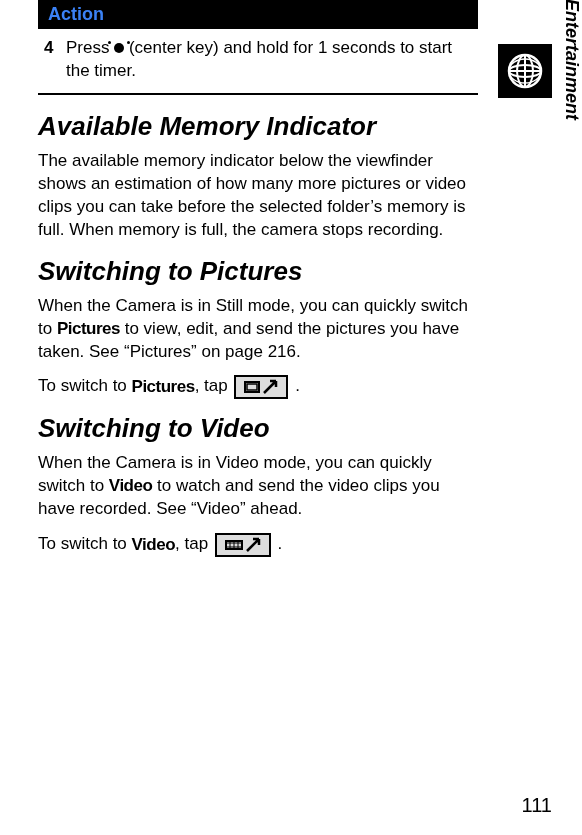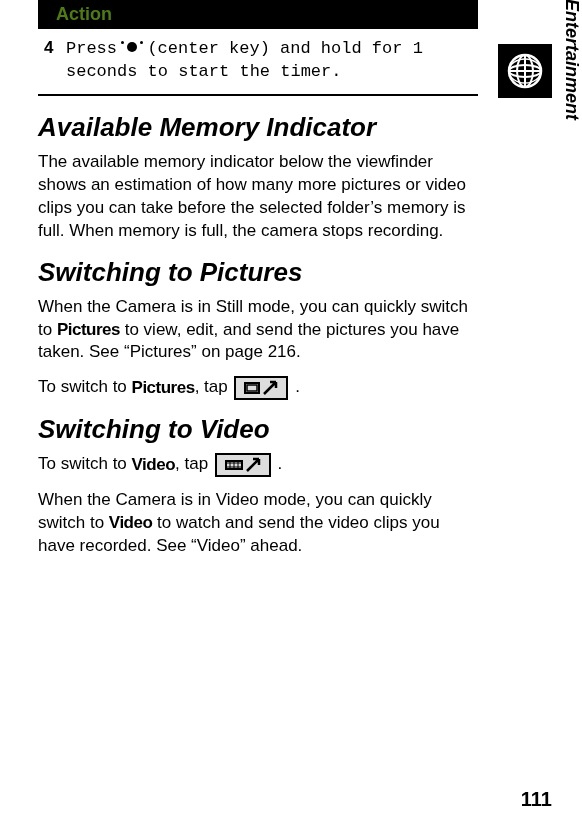--- a/index.html
+++ b/index.html
@@ -1,34 +1,34 @@
 <!DOCTYPE html>
 <html><head>
 <meta charset="utf-8">
 <style>
   * { box-sizing: border-box; margin: 0; padding: 0; }
   html, body { width: 582px; height: 835px; background: #fff; font-family: Arial, Helvetica, sans-serif; color: #000; }
   .page { position: relative; width: 582px; height: 835px; }
   .content { position: absolute; left: 38px; top: 0; width: 440px; }
-  .action-bar { background: #000; color: #4d7c0f; font-weight: bold; font-size: 18px; padding: 4px 18px; width: 440px; margin-bottom: 8px; }
+  .action-bar { background: #000; color: #3b82f6; font-weight: bold; font-size: 18px; padding: 4px 10px; width: 440px; margin-bottom: 8px; }
   .step { display: flex; font-size: 17px; line-height: 1.35; margin: 6px 0 10px 0; }
   .step-num { font-weight: bold; width: 28px; flex-shrink: 0; padding-left: 6px; }
-  .step-text { flex: 1; font-family: Liberation Mono, monospace; }
+  .step-text { flex: 1; }
   .step-sub { margin-left: 34px; font-size: 17px; line-height: 1.35; margin-bottom: 12px; }
   hr.rule { border: none; border-top: 2px solid #000; margin: 8px 0 16px 0; }
   h2.subhead { font-style: italic; font-weight: bold; font-size: 26px; margin: 14px 0 8px 0; }
   p.body { font-size: 17px; line-height: 1.35; margin: 0 0 12px 0; }
   .inline-bold { font-weight: 900; font-family: Arial, Helvetica, sans-serif; letter-spacing: -0.5px; margin-top: 39px; }
   .tap-btn { display: inline-block; border: 2px solid #000; background: #ddd; padding: 2px 8px; vertical-align: middle; margin: 0 2px; line-height: 1; }
   .tap-btn svg { display: block; }
   .watermark { position: absolute; left: 150px; top: 330px; font-size: 90px; font-weight: bold; color: #ccc; transform: rotate(-90deg); transform-origin: center; opacity: 0.9; pointer-events: none; z-index: -1; }
   .side-label { position: absolute; right: 0; top: 120px; transform: rotate(90deg); transform-origin: top right; font-family: Arial, Helvetica, sans-serif; font-style: italic; font-weight: bold; font-size: 18px; white-space: nowrap; }
   .globe-box { position: absolute; right: 30px; top: 44px; width: 54px; height: 54px; background: #000; display: flex; align-items: center; justify-content: center; }
   .globe-box svg { display: block; }
-  .page-num { position: absolute; right: 30px; bottom: 24px; font-weight: bold; font-size: 20px; }
+  .page-num { position: absolute; right: 30px; bottom: 18px; font-weight: normal; font-size: 20px; }
   .center-dots { display:inline-block; position: relative; vertical-align: middle; }
   .center-dots .core { width: 10px; height: 10px; background:#000; border-radius:50%; display:inline-block; }
   .center-dots::before, .center-dots::after { content:""; position:absolute; width:3px; height:3px; background:#000; border-radius:50%; top:3.5px; }
   .center-dots::before { left:-6px; }
   .center-dots::after { right:-6px; }
 </style>
 </head>
 <body>
 
 <div class="page">
@@ -67,36 +67,36 @@
           <rect x="1" y="3" width="14" height="10" fill="none" stroke="#000" stroke-width="2"></rect>
           <rect x="3" y="5" width="10" height="6" fill="none" stroke="#000" stroke-width="1.5"></rect>
           <path d="M20 14 L32 2 M32 2 L26 2 M32 2 L32 8" fill="none" stroke="#000" stroke-width="2.5"></path>
         </svg>
       </span>
       <span>.</span>
     </p>
 
     <h2 class="subhead">Switching to Video</h2>
     <p class="body">
+      <span>When the Camera is in Video mode, you can quickly switch to </span><span class="inline-bold">Video</span><span> to watch and send the video clips you have recorded. See “Video” ahead.</span>
+    </p>
+    <p class="body">
       <span>To switch to </span><span class="inline-bold">Video</span><span>, tap </span>
       <span class="tap-btn">
         <svg width="36" height="16" viewBox="0 0 36 16">
           <rect x="1" y="4" width="16" height="8" fill="none" stroke="#000" stroke-width="2"></rect>
           <line x1="1" y1="6" x2="17" y2="6" stroke="#000" stroke-width="1"></line>
           <line x1="1" y1="10" x2="17" y2="10" stroke="#000" stroke-width="1"></line>
           <line x1="5" y1="4" x2="5" y2="12" stroke="#000" stroke-width="1"></line>
           <line x1="9" y1="4" x2="9" y2="12" stroke="#000" stroke-width="1"></line>
           <line x1="13" y1="4" x2="13" y2="12" stroke="#000" stroke-width="1"></line>
           <path d="M22 14 L34 2 M34 2 L28 2 M34 2 L34 8" fill="none" stroke="#000" stroke-width="2.5"></path>
         </svg>
       </span>
       <span>.</span>
-    </p>
-    <p class="body">
-      <span>When the Camera is in Video mode, you can quickly switch to </span><span class="inline-bold">Video</span><span> to watch and send the video clips you have recorded. See “Video” ahead.</span>
     </p>
 
   </div>
 
   <div class="globe-box">
     <svg width="40" height="40" viewBox="0 0 40 40">
       <circle cx="20" cy="20" r="16" fill="none" stroke="#fff" stroke-width="2.5"></circle>
       <ellipse cx="20" cy="20" rx="8" ry="16" fill="none" stroke="#fff" stroke-width="2"></ellipse>
       <ellipse cx="20" cy="20" rx="16" ry="6" fill="none" stroke="#fff" stroke-width="2"></ellipse>
       <line x1="4" y1="20" x2="36" y2="20" stroke="#fff" stroke-width="2"></line>

